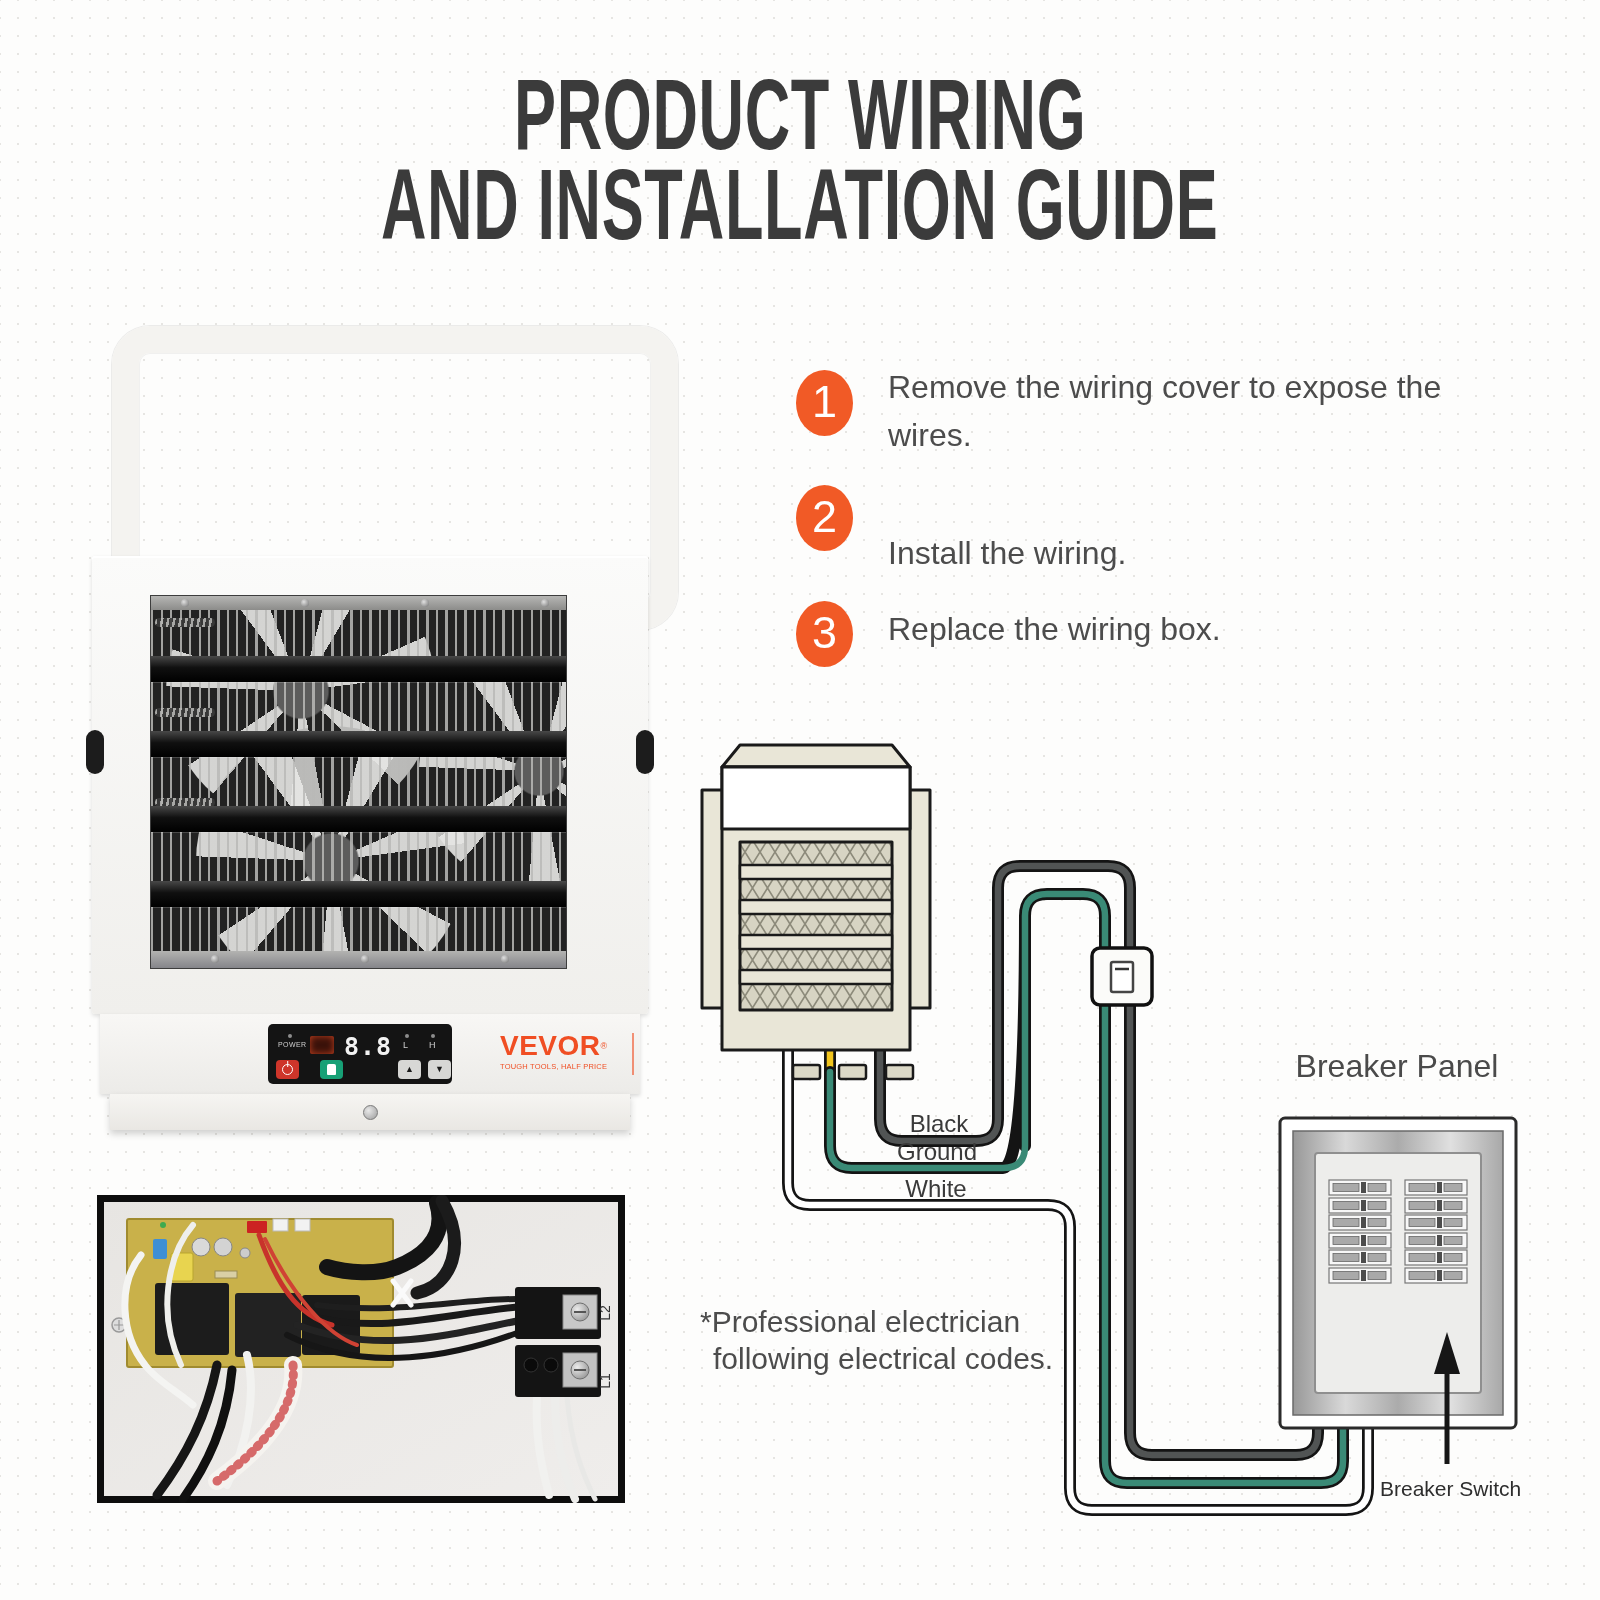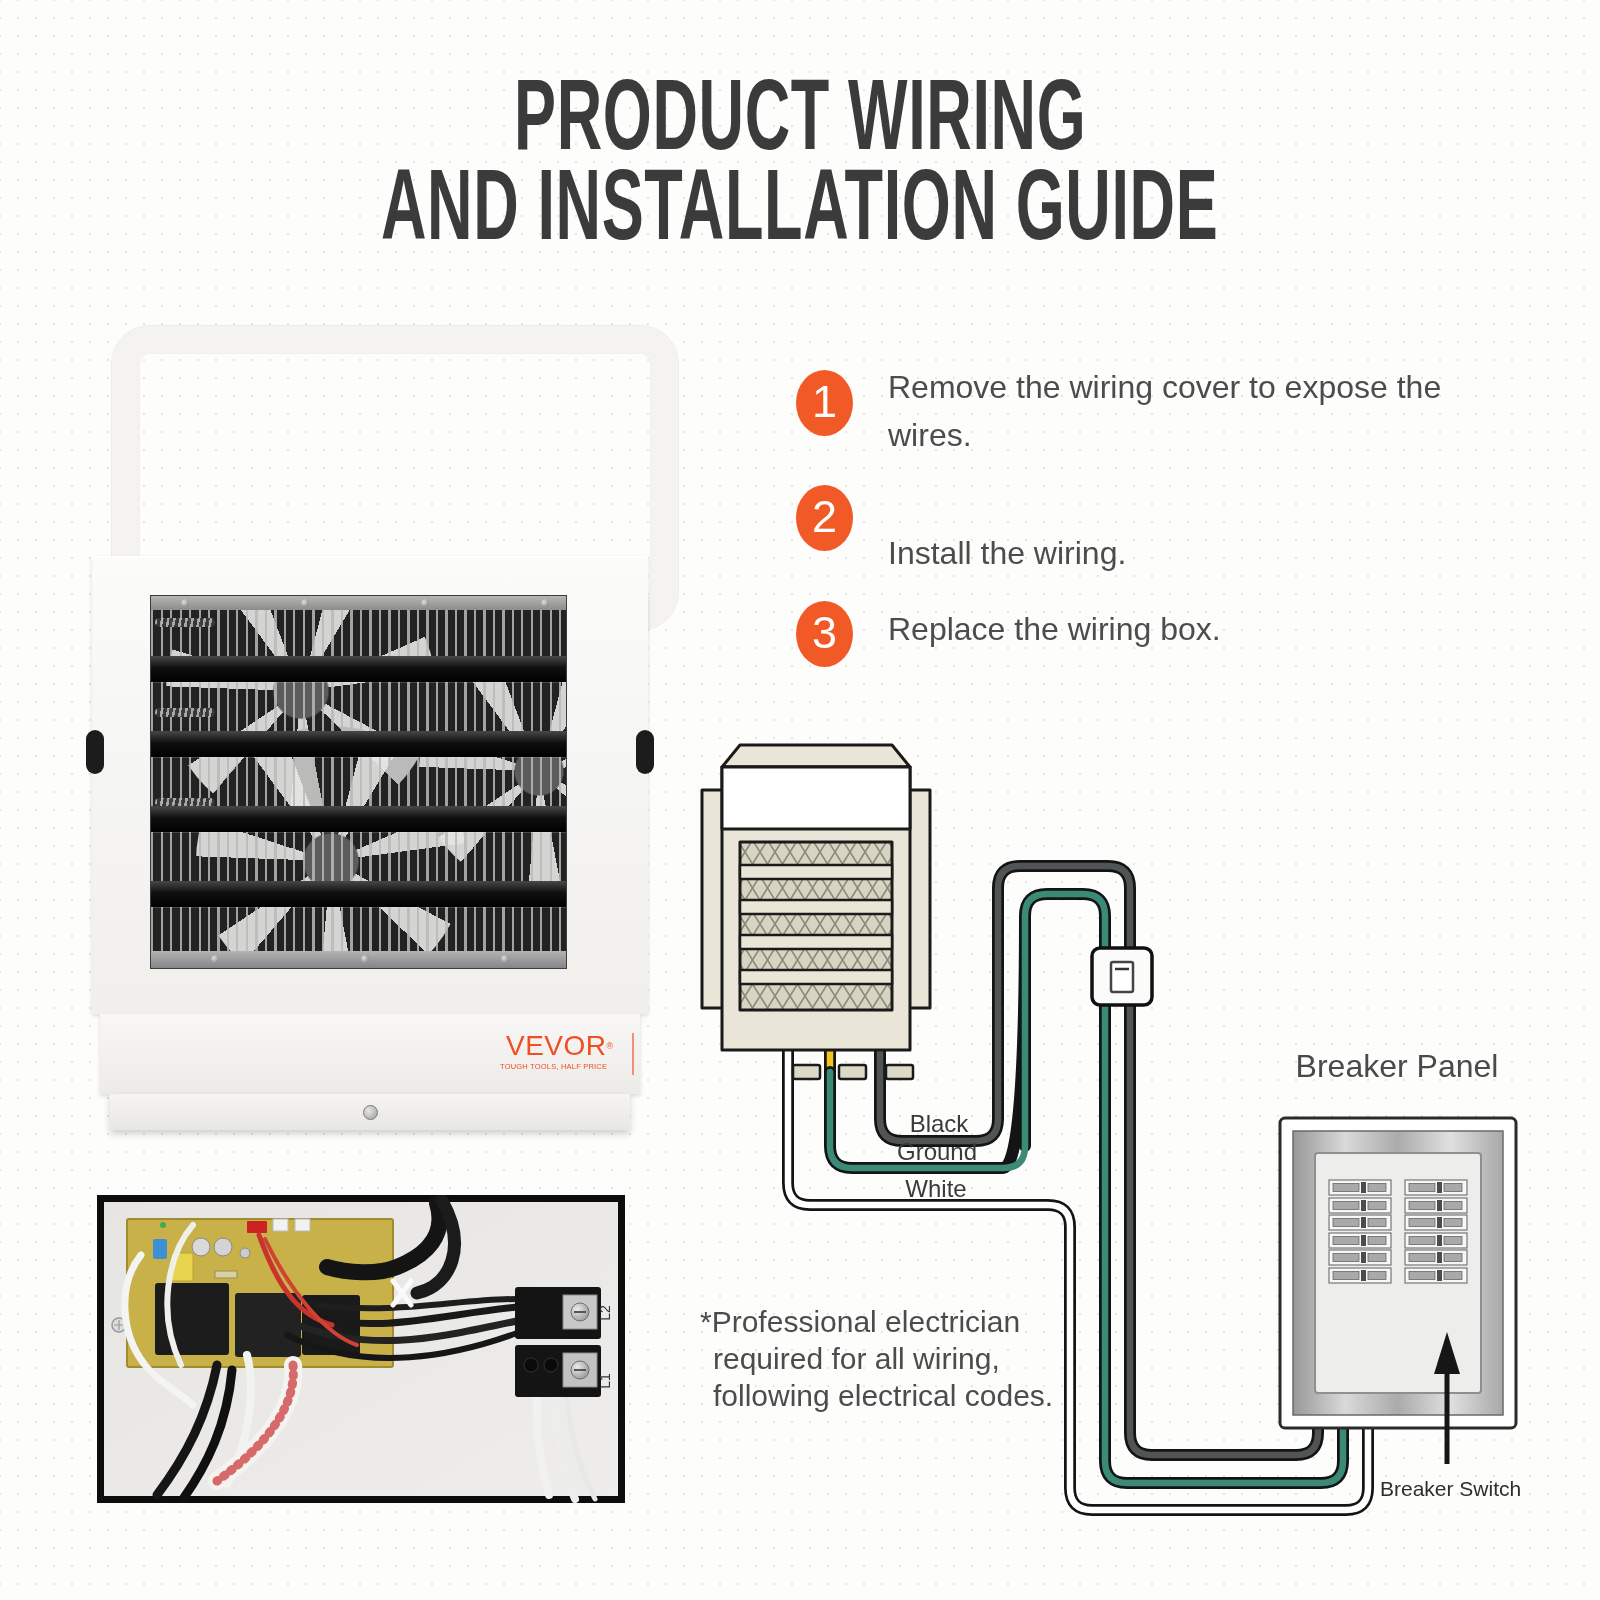--- a/index.html
+++ b/index.html
@@ -71,21 +71,21 @@
   .btn { position:absolute; top:36px; width:23px; height:19px; border-radius:4px;
     text-align:center; font-size:9px; line-height:19px; color:#1a1a1a; }
   .btn-power { left:8px; background:#ce352a; } .btn-hand { left:52px; background:#17a076; }
   .btn-up { left:130px; background:#d7d7d5; } .btn-down { left:160px; background:#d7d7d5; }
   .ic-power { display:block; width:9px; height:9px; border:1.6px solid #fff; border-radius:50%;
     margin:4px auto 0; position:relative; }
   .ic-power::after { content:''; position:absolute; left:50%; top:-4px; width:1.6px; height:6px;
     background:#fff; transform:translateX(-50%); }
   .ic-hand { display:block; width:9px; height:11px; background:#fff; border-radius:2px 2px 1px 1px; margin:4px auto 0; }
   .vevor { position:absolute; left:400px; top:16px; width:132px; }
-  .vevor-word { font-size:28px; font-weight:400; color:#f04e23; letter-spacing:.5px;margin-left:6px; }
+  .vevor-word { font-size:28px; font-weight:700; color:#f04e23; letter-spacing:.5px; }
   .vevor-reg { font-size:9px; color:#f04e23; }
   .vevor-tag { font-size:7.5px; color:#f04e23; letter-spacing:.2px; white-space:nowrap; }
   .vevor-line { position:absolute; right:-2px; top:3px; width:2px; height:42px; background:rgba(240,78,35,.6); }
   .hp-flange { position:absolute; left:20px; top:782px; width:520px; height:36px;
     background:linear-gradient(#f6f5f2,#e9e7e3); box-shadow:0 4px 7px rgba(0,0,0,0.18); }
   .screw { position:absolute; left:50%; top:11px; width:13px; height:13px; margin-left:-7px;
     border-radius:50%; border:1px solid #7a7a7a;
     background:radial-gradient(circle at 35% 35%, #e8e8e8, #9c9c9c); }
 
   
@@ -137,20 +137,38 @@
         <div class="metal-bottom">
           <div class="gscrew" style="left:60px;top:4px"></div>
           <div class="gscrew" style="left:210px;top:4px"></div>
           <div class="gscrew" style="left:350px;top:4px"></div>
         </div>
       </div>
     </div>
     <div class="hinge hl"></div>
     <div class="hinge hr"></div>
     <div class="hp-bottom">
+      <div class="cpanel">
+        <span class="led led-p"></span>
+        <span class="lbl lbl-power">POWER</span>
+        <span class="seg-ind"></span>
+        <span class="display">8.8</span>
+        <span class="led led-l"></span>
+        <span class="lbl lbl-l">L</span>
+        <span class="led led-h"></span>
+        <span class="lbl lbl-h">H</span>
+        <span class="btn btn-power">
+            <span class="ic-power"></span>
+          </span>
+        <span class="btn btn-hand">
+            <span class="ic-hand"></span>
+          </span>
+        <span class="btn btn-up">▲</span>
+        <span class="btn btn-down">▼</span>
+      </div>
       <div class="vevor">
         <span class="vevor-word">VEVOR</span><sup class="vevor-reg">®</sup>
         <div class="vevor-tag">TOUGH TOOLS, HALF PRICE</div>
         <div class="vevor-line"></div>
       </div>
     </div>
     <div class="hp-flange">
       <div class="screw"></div>
     </div>
   </div>
@@ -240,21 +258,20 @@
       <line x1="747" y1="744" x2="747" y2="652" stroke="#161616" stroke-width="5"></line>
       <polygon points="747,612 734,654 760,654" fill="#161616"></polygon>
     </g>
 
     <text x="697" y="357" font-size="32" fill="#4a4a4a" text-anchor="middle">Breaker Panel</text>
     <text x="680" y="776" font-size="21" fill="#2e2e2e">Breaker Switch</text>
   </svg>
 
   <div class="note">
     <div>*Professional electrician</div>
-    <div class="ind">required for all wiring,</div>
     <div class="ind">following electrical codes.</div>
   </div>
 
   <svg class="photo" viewBox="0 0 528 308">
     <defs>
       <linearGradient id="wallg" x1="0" y1="0" x2="1" y2="1">
         <stop offset="0" stop-color="#e7e5e2"></stop>
           <stop offset="1" stop-color="#efedeb"></stop>
       </linearGradient>
       <radialGradient id="screwg" cx="0.35" cy="0.35" r="0.8">

